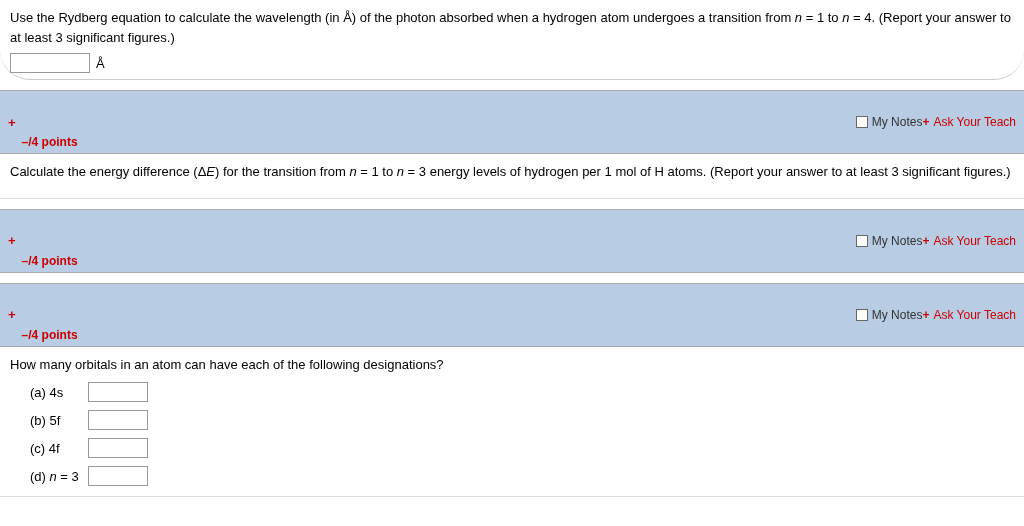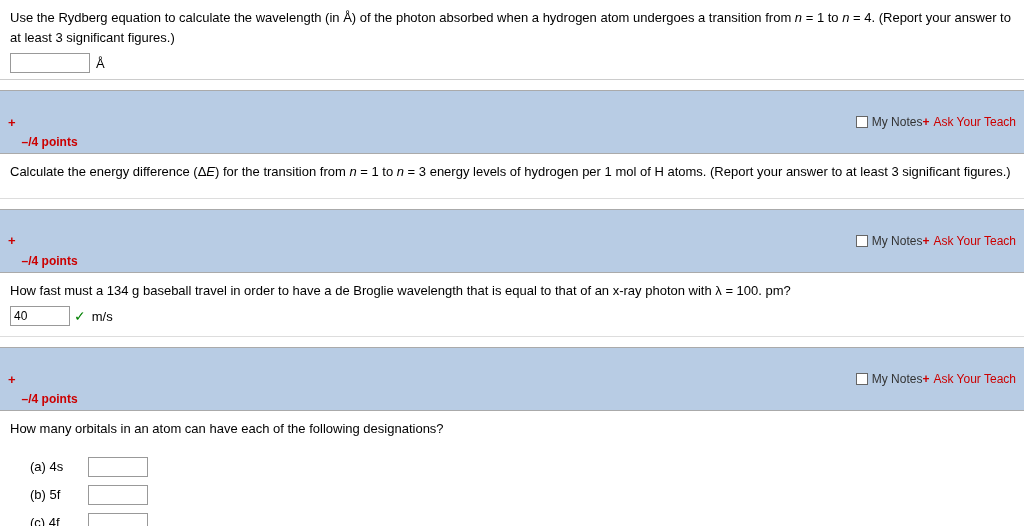--- a/index.html
+++ b/index.html
@@ -10,20 +10,21 @@
     body {
       font-family: Arial, sans-serif;
       font-size: 13px;
       background: #fff;
       color: #000;
       width: 1024px;
     }
     .top-section {
       padding: 8px 10px 6px 10px;
       border-bottom: 1px solid #ccc;
+      border-radius: 30px;
     }
     .question-text {
       font-size: 13px;
       line-height: 1.5;
       margin-bottom: 6px;
     }
     .input-row {
       display: flex;
       align-items: center;
       gap: 6px;
@@ -101,21 +102,21 @@
       padding: 8px 4px 10px 10px;
       border-bottom: 1px solid #ddd;
     }
     .answer-input-block {
       margin-top: 6px;
     }
     .sub-answer {
       display: flex;
       flex-direction: column;
       gap: 8px;
-      margin-top: 18px;
+      margin-top: 8px;
       padding-left: 20px;
     }
     .sub-item {
       display: flex;
       align-items: center;
       gap: 8px;
     }
     .sub-label {
       font-size: 13px;
       min-width: 50px;
@@ -188,32 +189,20 @@
       <div class="my-notes">
         <span class="checkbox-icon"></span>
         <span>My Notes</span>
       </div>
       <div class="ask-teacher">
         <span class="plus-icon">+</span>
         <span>Ask Your Teach</span>
       </div>
     </div>
   </div>
-  <div class="section-body">
-    <div class="question-text">
-      How fast must a 134 g baseball travel in order to have a de Broglie wavelength that is equal to that of an x-ray photon with λ = 100. pm?
-    </div>
-    <div class="input-row answer-input-block">
-      <div class="input-with-answer">
-        <input type="text" class="text-input-small" value="40" style="">
-        <span class="green-check">✓</span>
-      </div>
-      <span class="unit-label">m/s</span>
-    </div>
-  </div>
 </div>
 
 <div class="section-spacer2"></div>
 
 <div>
   <div class="section-header">
     <div class="section-header-left">
       <span class="plus-icon">+</span>
       <span class="points-badge">–/4 points</span>
     </div>

